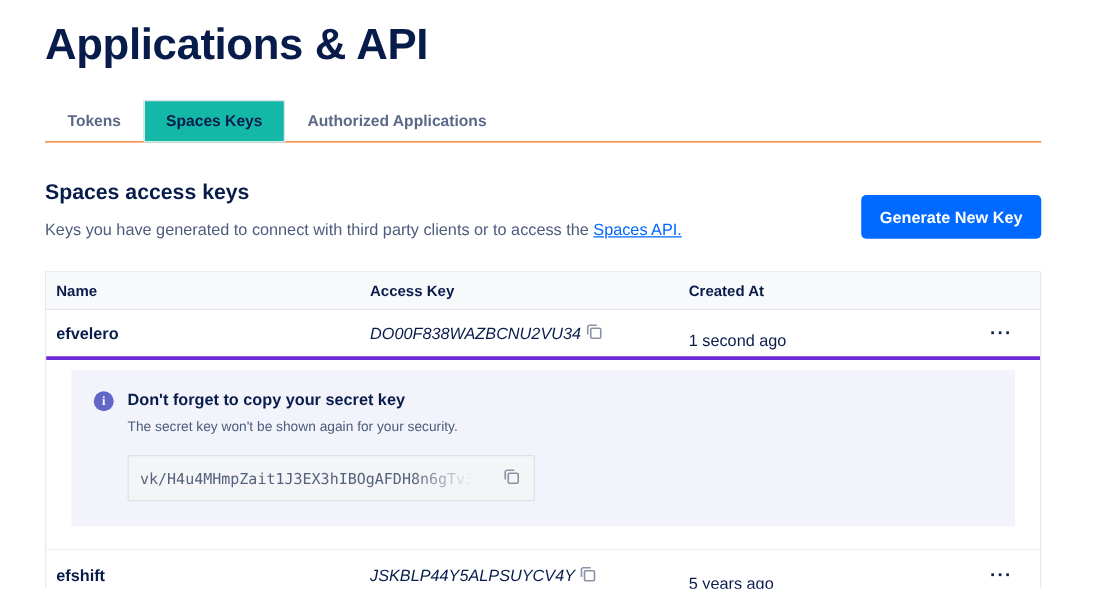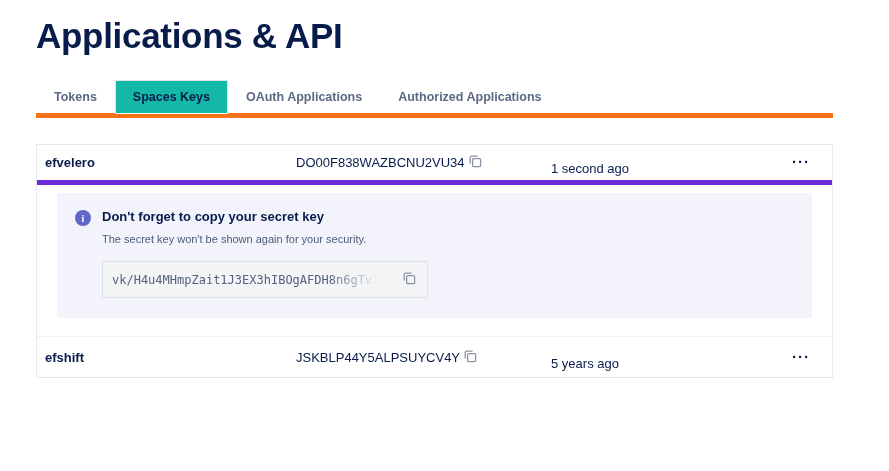--- a/index.html
+++ b/index.html
@@ -15,21 +15,21 @@
 
   h1.page-title {
     margin: 0 0 24px 0;
     font-size: 35px;
     font-weight: 700;
     color: #081c4b;
     letter-spacing: -0.3px;
   }
 
   
-  .tabs { display: flex; border-bottom: 5px solid #f97316; }
+  .tabs { display: flex; border-bottom: 1px solid #f97316; }
   .tab {
     padding: 9px 17px;
     font-size: 12.5px;
     font-weight: 700;
     color: #5b6987;
     cursor: pointer;
     background: transparent;
     border: 1px solid transparent;
     border-bottom: none;
   }
@@ -65,23 +65,23 @@
     align-items: center;
   }
   .thead {
     background: #f8f9fb;
     border-bottom: 1px solid #e6e9ef;
     font-size: 12px; font-weight: 700;
     color: #081c4b;
     height: 30px;
   }
   .trow { height: 40px; }
-  .trow.bordered { border-bottom: 5px solid #6d28d9; }
+  .trow.bordered { border-bottom: 3px solid #6d28d9; }
   .cell-name { font-weight: 600; color: #081c4b; }
-  .cell-key { display: flex; align-items: center; gap: 1px; color: #081c4b; }
+  .cell-key { display: flex; align-items: center; gap: 1px; color: #081c4b; font-style: italic; }
   .cell-created { color: #081c4b; margin-top: 12px; }
   .cell-actions { text-align: center; }
   .icon-btn {
     background: none; border: none; padding: 2px; cursor: pointer;
     display: inline-flex; align-items: center; justify-content: center;
   }
   .ellipsis-btn {
     background: none; border: none; cursor: pointer;
     font-size: 15px; font-weight: 700; color: #081c4b;
     letter-spacing: 1px; line-height: 10px; padding: 2px 4px;
@@ -130,27 +130,41 @@
 </head>
 <body>
 
 <div class="container">
 
   <h1 class="page-title">Applications &amp; API</h1>
 
   <div class="tabs">
     <div class="tab">Tokens</div>
     <div class="tab active">Spaces Keys</div>
-    <div class="tab">OAuth Applications</div>
     <div class="tab">Authorized Applications</div>
   </div>
 
+  <div class="section-row">
+    <div>
+      <h2 class="section-heading">Spaces access keys</h2>
+      <div class="section-desc">
+        <span>Keys you have generated to connect with third party clients or to access the </span><a>Spaces API.</a>
+      </div>
+    </div>
+    <button class="btn-primary">Generate New Key</button>
+  </div>
 
   <div class="keys-table">
 
+    <div class="thead">
+      <div>Name</div>
+      <div>Access Key</div>
+      <div>Created At</div>
+      <div></div>
+    </div>
 
     <div class="trow bordered">
       <div class="cell-name">efvelero</div>
       <div class="cell-key">
         <span>DO00F838WAZBCNU2VU34</span>
         <button class="icon-btn">
           <span>
             <svg width="14" height="14" viewBox="0 0 14 14">
                 <rect x="4.6" y="4.6" width="8" height="8" rx="1" fill="none" stroke="#8a93a6" stroke-width="1.3"></rect>
                 <path d="M9.5 2.2 H3.6 a1.4 1.4 0 0 0 -1.4 1.4 V9.5" fill="none" stroke="#8a93a6" stroke-width="1.3"></path>

